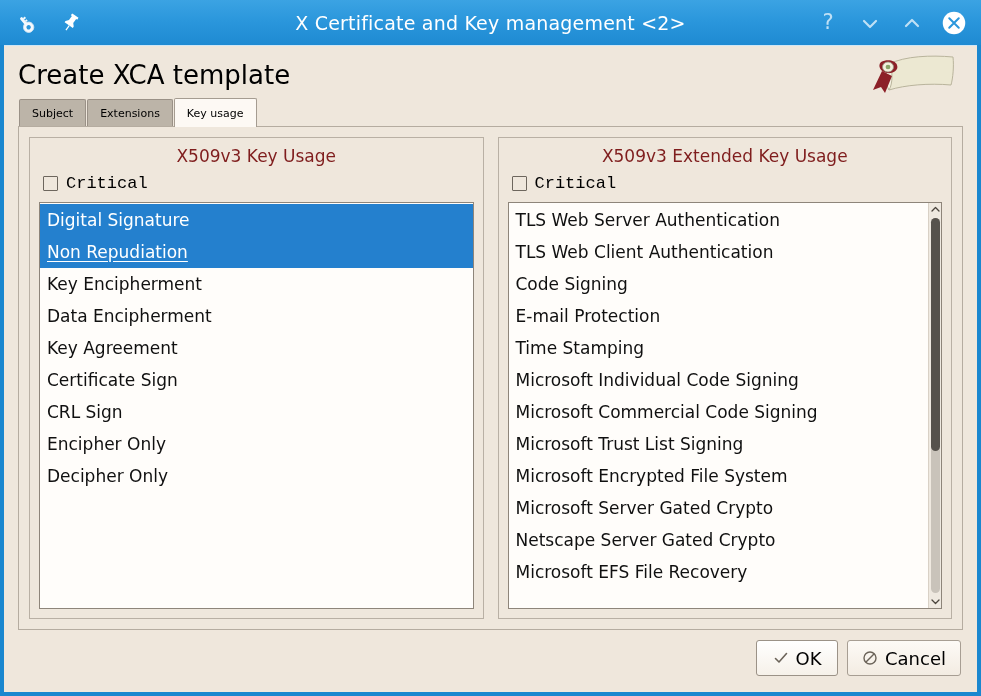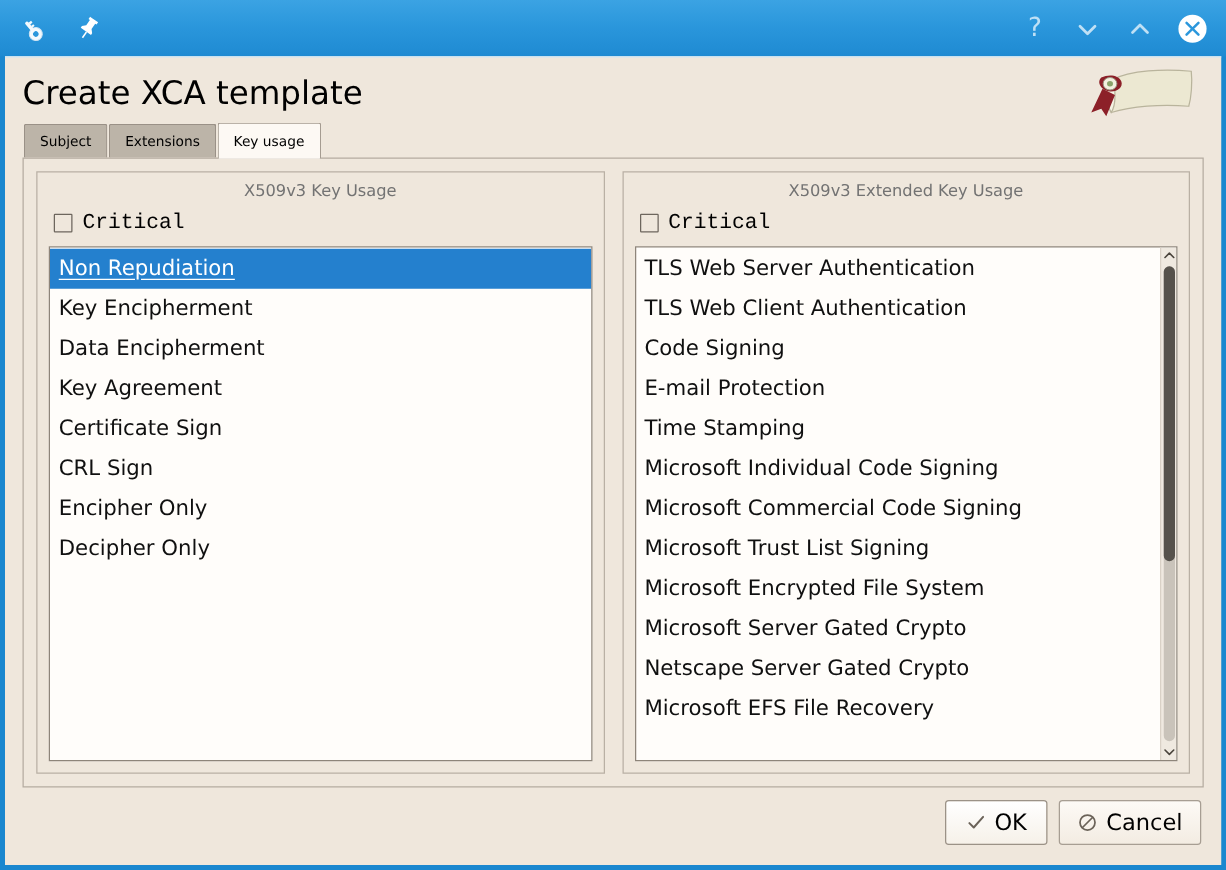--- a/index.html
+++ b/index.html
@@ -149,22 +149,22 @@
     flex: 1 1 0;
     background: #efe7dc;
     border: 1px solid #b9b0a4;
     display: flex;
     flex-direction: column;
     padding: 8px 9px 9px 9px;
     min-width: 0;
   }
   .group-title {
     text-align: center;
-    font-size: 13px;
-    color: #737373;
+    font-size: 17px;
+    color: #7f1d1d;
     margin-bottom: 9px;
   }
   .critical-row {
     display: flex;
     align-items: center;
     gap: 8px;
     margin-bottom: 10px;
     padding-left: 4px;
     cursor: pointer;
     font-family: Liberation Mono, monospace;
@@ -309,20 +309,21 @@
       <span class="tb-icon" title="pin">
         <svg width="22" height="22" viewBox="0 0 22 22">
           <g fill="#ffffff" transform="rotate(35 11 11)">
             <path d="M8 2.5h6.2v2.2h-1.3v5.1l2.4 2.6v1.6H5.3v-1.6l2.4-2.6V4.7H6.4V2.5z"></path>
             <rect x="10.4" y="14.2" width="1.2" height="5.6"></rect>
           </g>
         </svg>
       </span>
     </div>
 
+    <div id="window-title">X Certificate and Key management &lt;2&gt;</div>
 
     <div class="tb-right">
       <span class="tb-icon" title="help">
         <svg width="24" height="24" viewBox="0 0 24 24">
           <text x="12" y="18" text-anchor="middle" font-size="21" font-family="DejaVu Sans, sans-serif" fill="#bfe0f5">?</text>
         </svg>
       </span>
       <span class="tb-icon" title="minimize">
         <svg width="24" height="24" viewBox="0 0 24 24">
           <polyline points="6,10 12,16 18,10" fill="none" stroke="#bfe0f5" stroke-width="2.2" stroke-linecap="round" stroke-linejoin="round"></polyline>
@@ -367,20 +368,21 @@
     <div id="tabpanel">
 
       <div class="groupbox">
         <div class="group-title">X509v3 Key Usage</div>
         <div class="critical-row">
           <span class="cbox"></span>
           <span class="critical-label">Critical</span>
         </div>
         <div class="listbox">
           <div class="list-inner">
+            <div class="list-item selected">Digital Signature</div>
             <div class="list-item selected focused">Non Repudiation</div>
             <div class="list-item">Key Encipherment</div>
             <div class="list-item">Data Encipherment</div>
             <div class="list-item">Key Agreement</div>
             <div class="list-item">Certificate Sign</div>
             <div class="list-item">CRL Sign</div>
             <div class="list-item">Encipher Only</div>
             <div class="list-item">Decipher Only</div>
           </div>
         </div>

